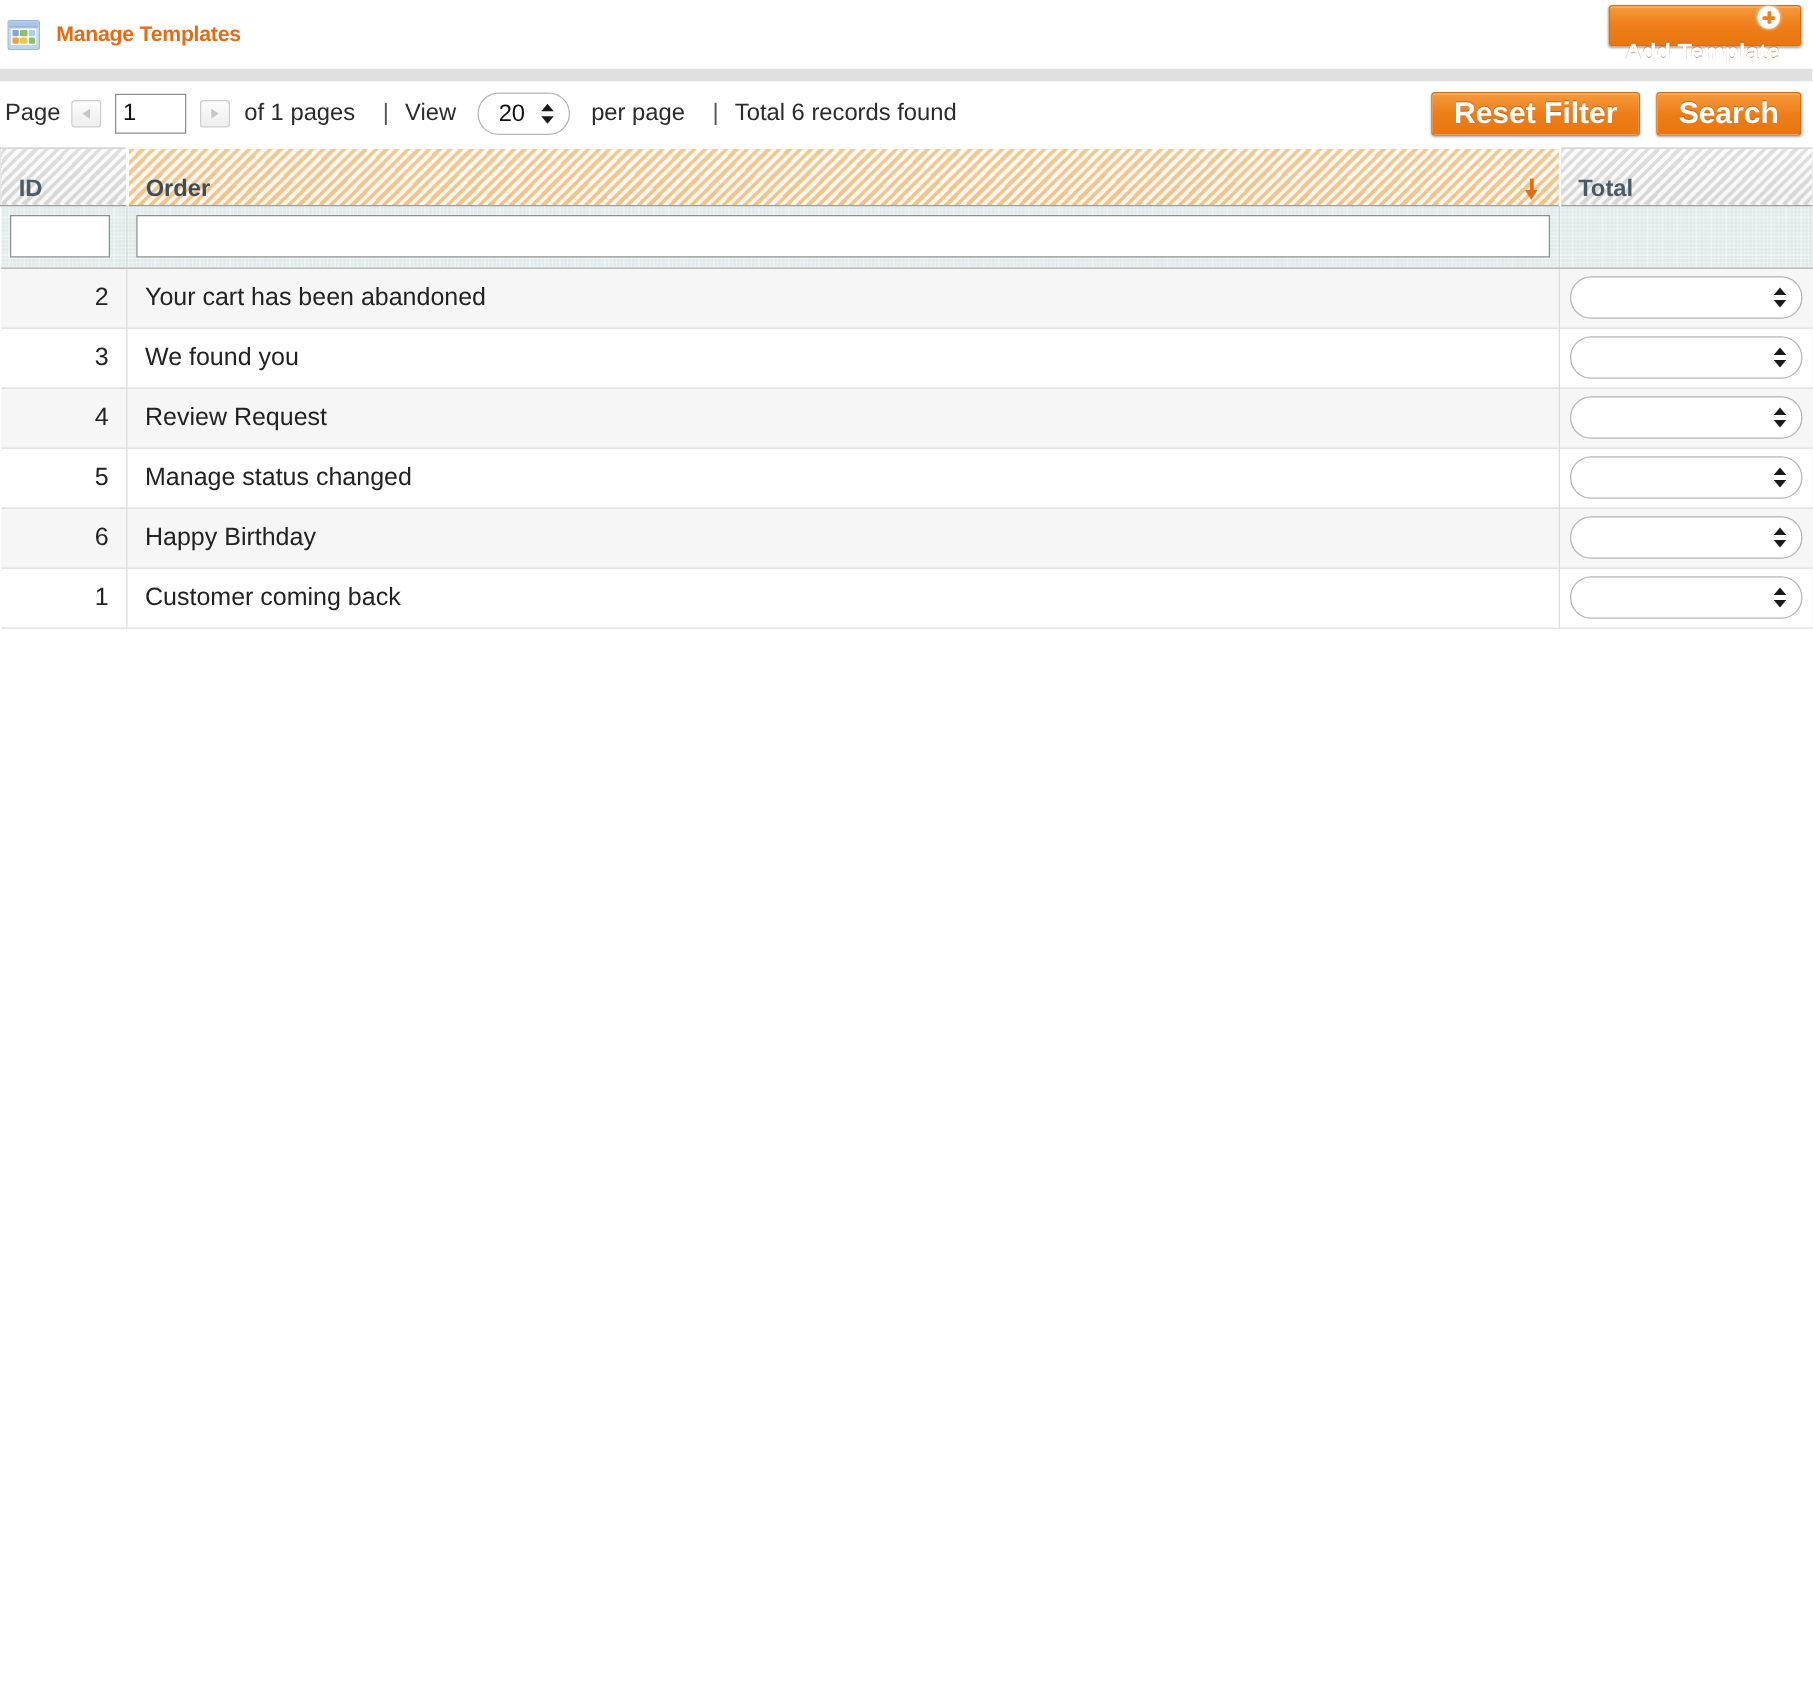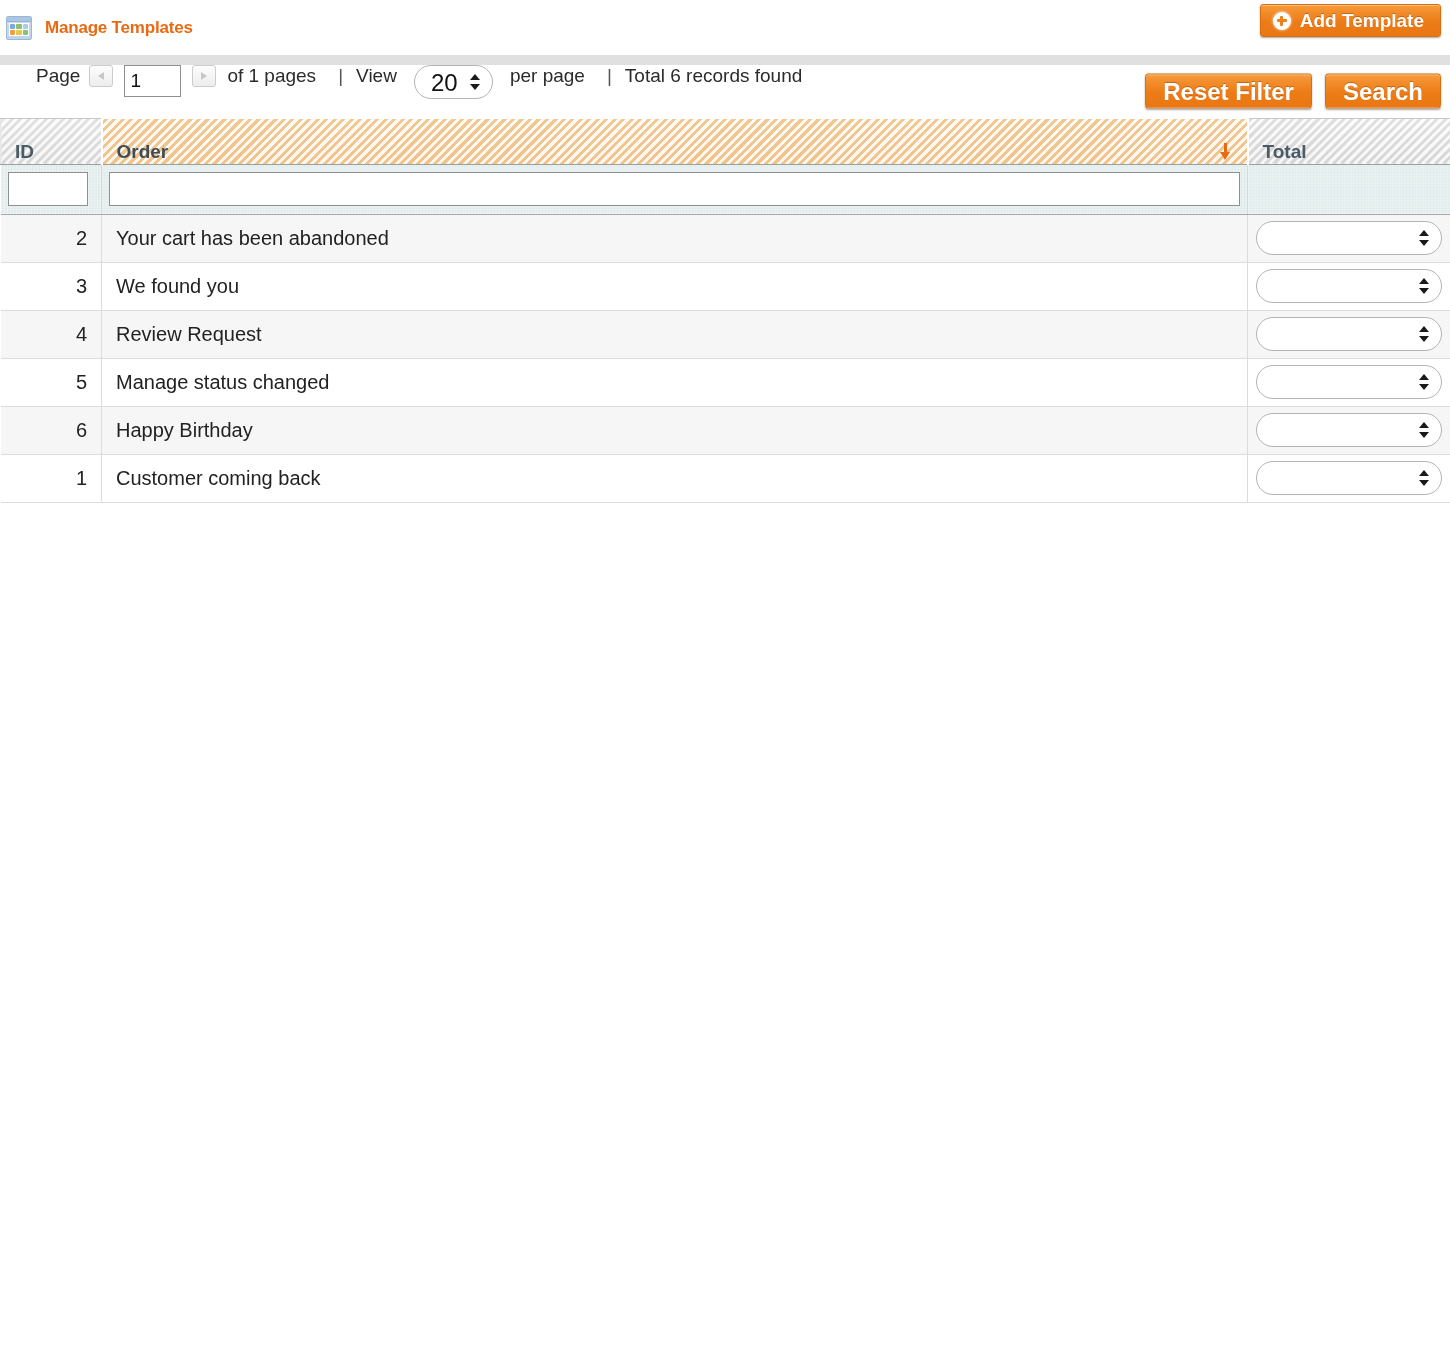--- a/index.html
+++ b/index.html
@@ -70,32 +70,33 @@
     line-height: 1;
   }
 
   .add-btn {
     position: absolute;
     right: 9px;
     top: 4px;
     height: 33px;
     padding: 0 16px 0 12px;
     display: inline-flex;
-    align-items: center;
+    align-items: flex-end;
     gap: 9px;
     background: linear-gradient(#f79a3c, #ed7d18 52%, #e97612);
     border: 1px solid #d3700f;
     border-radius: 3px;
     box-shadow: 0 1px 2px rgba(0,0,0,.35), inset 0 1px 0 rgba(255,255,255,.35);
     color: #ffffff;
     font-size: 19px;
     font-weight: bold;
     text-shadow: 0 -1px 0 rgba(150,70,0,.5);
     cursor: pointer;
     box-sizing: border-box;
+    flex-direction: column;
   }
   .plus-icon {
     width: 18px; height: 18px;
     border-radius: 50%;
     background: #ffffff;
     position: relative;
     flex: 0 0 auto;
     box-shadow: 0 0 3px rgba(255,255,255,.9);
   }
   .plus-icon:before, .plus-icon:after {
@@ -109,27 +110,26 @@
 
   .head-divider {
     height: 10px;
     background: #e0e0e0;
   }
 
   
   .toolbar {
     height: 52px;
     display: flex;
-    align-items: flex-start;
+    align-items: center;
     padding: 0 9px 0 4px;
     position: relative;
     font-size: 19px;
     color: #2b2b2b;
     box-sizing: border-box;
-    margin-left: 32px;
   }
   .tb-label { margin: 0 9px 0 0; white-space: nowrap; }
   .tb-sep { margin: 0 13px; color: #555; }
 
   .pager-btn {
     width: 24px; height: 22px;
     border: 1px solid #cccccc;
     border-radius: 3px;
     background: linear-gradient(#fdfdfd, #ededed);
     display: inline-flex;
@@ -161,21 +161,21 @@
   }
 
   .mac-select {
     appearance: none;
     -webkit-appearance: none;
     height: 34px;
     border: 1px solid #b4b4b4;
     border-radius: 17px;
     background: #ffffff;
     font-family: inherit;
-    font-size: 24px;
+    font-size: 19px;
     color: #111;
     padding: 0 34px 0 16px;
     box-sizing: border-box;
     position: relative;
   }
   .select-wrap { position: relative; display: inline-block; margin: 0 8px; }
   .select-wrap .arrows {
     position: absolute;
     right: 13px;
     top: 50%;

